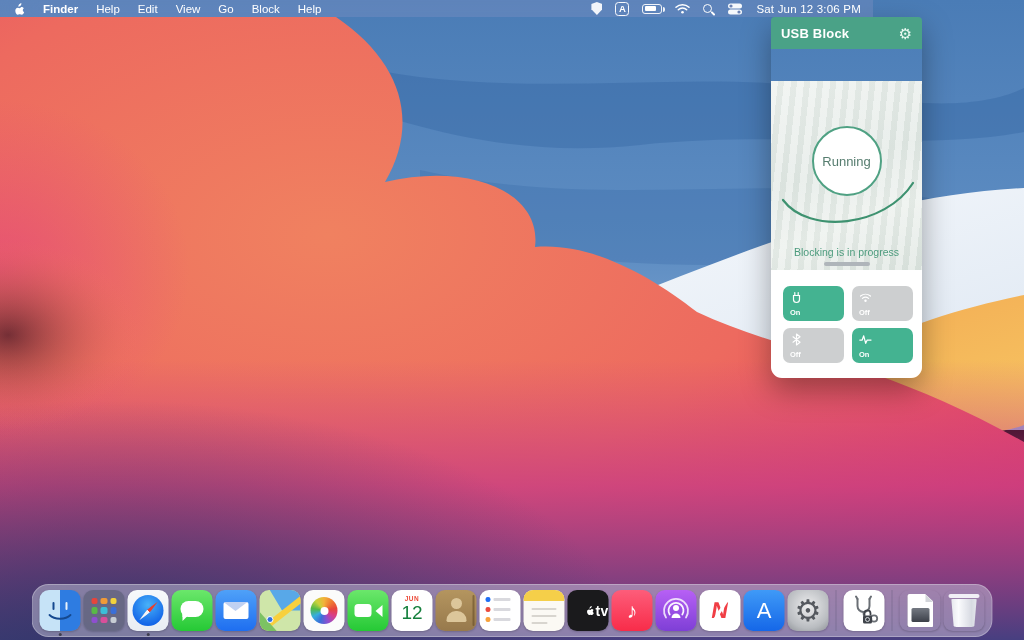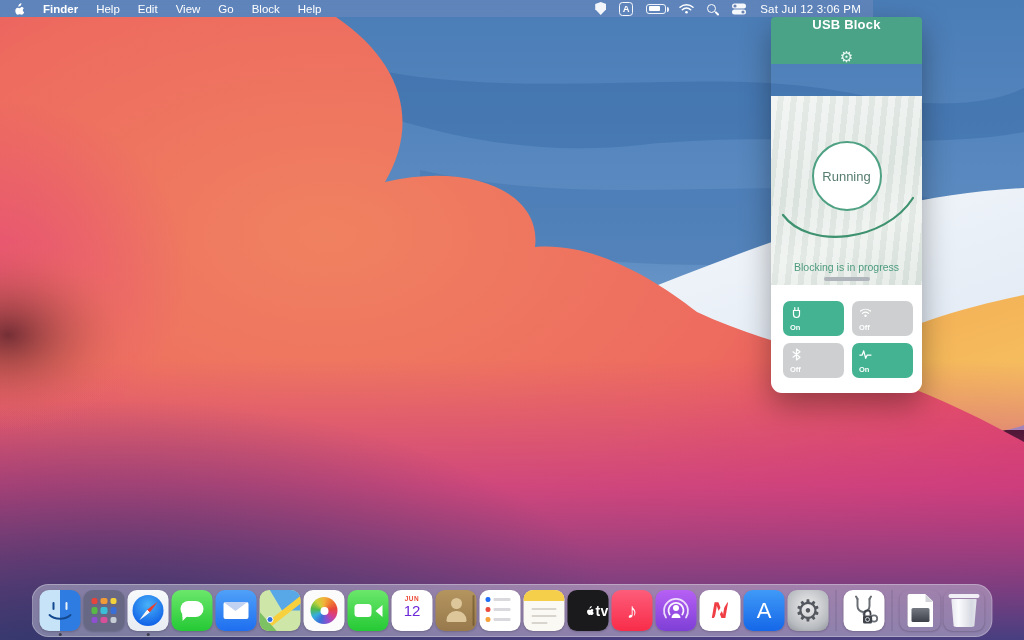--- a/index.html
+++ b/index.html
@@ -30,22 +30,22 @@
   .bat-nub{position:absolute;right:-3.5px;top:2.5px;width:2.2px;height:4.5px;
     background:rgba(255,255,255,.9);border-radius:0 2px 2px 0;}
   .mag{width:9px;height:9px;border:1.6px solid #fff;border-radius:50%;position:relative;margin-right:2px;}
   .mag::after{content:'';position:absolute;width:1.8px;height:5px;background:#fff;
     transform:rotate(-45deg);right:-2.5px;bottom:-3.5px;border-radius:1px;}
   .clock{white-space:nowrap;letter-spacing:.2px;}
 
   
   .popover{position:absolute;left:771px;top:17px;width:151px;z-index:30;
     border-radius:4px 4px 11px 11px;box-shadow:0 12px 30px rgba(0,0,0,.35);}
-  .pop-header{height:47px;background:#4aa287;border-radius:4px 4px 0 0;
-    display:flex;align-items:center;justify-content:space-between;padding:0 10px;flex-direction:column;}
+  .pop-header{height:32px;background:#4aa287;border-radius:4px 4px 0 0;
+    display:flex;align-items:center;justify-content:space-between;padding:0 10px;}
   .pop-title{color:#fff;font-size:13px;font-weight:600;letter-spacing:.2px;}
   .gear{color:#eafaf2;font-size:15px;line-height:1;cursor:pointer;}
   .pop-body{position:relative;height:189px;
     background:
       repeating-linear-gradient(96deg,rgba(255,255,255,.30) 0 7px,rgba(90,120,105,.05) 7px 13px),
       linear-gradient(160deg,#edf1ee 0%,#e1e8e4 45%,#eaefeb 70%,#dce4df 100%); margin-top: 32px;}
   .run-circle{position:absolute;left:50%;top:45px;transform:translateX(-50%);
     width:70px;height:70px;border-radius:50%;background:#fff;border:2px solid #4fa183;
     display:flex;align-items:center;justify-content:center;
     color:#567d6f;font-size:13px;}
@@ -106,21 +106,21 @@
   .ph-wheel{position:absolute;inset:7px;border-radius:50%;
     background:conic-gradient(#f2b23a,#ef7d33,#e8453c,#d83f8a,#8e4fd0,#3b6fd8,#35aede,#52b948,#c8d23c,#f2b23a);}
   .ph-center{position:absolute;left:50%;top:50%;width:8px;height:8px;margin:-4px 0 0 -4px;
     border-radius:50%;background:#fff;}
   .ic-facetime{background:linear-gradient(180deg,#6be76b,#25c935);}
   .cam-body{position:absolute;left:7px;top:14px;width:17px;height:13px;background:#fff;border-radius:3.5px;}
   .cam-lens{position:absolute;right:6px;top:14.5px;width:0;height:0;
     border:6px solid transparent;border-right:7px solid #fff;}
   .ic-calendar{background:#fff;text-align:center;}
   .cal-month{display:block;margin-top:5px;color:#ec4937;font-size:6.5px;font-weight:700;letter-spacing:.5px;}
-  .cal-day{display:block;color:#6d28d9;font-size:15px;font-weight:400;line-height:1.15;}
+  .cal-day{display:block;color:#15803d;font-size:19px;font-weight:400;line-height:1.15;}
   .ic-contacts{background:linear-gradient(180deg,#b4955f,#97794c);}
   .ct-head{position:absolute;left:50%;top:8px;transform:translateX(-50%);
     width:11px;height:11px;border-radius:50%;background:#dcc69a;}
   .ct-body{position:absolute;left:50%;top:21px;transform:translateX(-50%);
     width:20px;height:11px;border-radius:10px 10px 2px 2px;background:#dcc69a;}
   .ct-spine{position:absolute;right:2.5px;top:5px;bottom:5px;width:2px;border-radius:1px;
     background:rgba(90,65,30,.5);}
   .ic-reminders{background:#fff;padding:7px 0 0 6px;}
   .rm-row{display:flex;align-items:center;gap:3px;margin-bottom:5.5px;}
   .rm-dot{width:4.5px;height:4.5px;border-radius:50%;}
@@ -242,21 +242,21 @@
         <path d="M3.3,6.7 a6,6 0 0 1 8.4,0" stroke="#fff" stroke-width="1.5" fill="none" stroke-linecap="round"></path>
         <circle cx="7.5" cy="9.3" r="1.3" fill="#fff"></circle>
       </svg>
       <span class="mag"></span>
       <svg width="16" height="12" viewBox="0 0 16 12">
         <rect x="1" y="0.5" width="14" height="5" rx="2.5" fill="#fff" opacity="0.95"></rect>
         <circle cx="4" cy="3" r="1.6" fill="#6b82b4"></circle>
         <rect x="1" y="6.5" width="14" height="5" rx="2.5" fill="#fff" opacity="0.95"></rect>
         <circle cx="12" cy="9" r="1.6" fill="#6b82b4"></circle>
       </svg>
-      <span class="clock">Sat Jul 12  3:06 PM</span>
+      <span class="clock">Sat Jun 12  3:06 PM</span>
     </div>
   </div>
 
   <div class="popover">
     <div class="pop-header">
       <span class="pop-title">USB Block</span>
       <span class="gear">⚙</span>
     </div>
     <div class="pop-body">
       <div class="run-circle">

